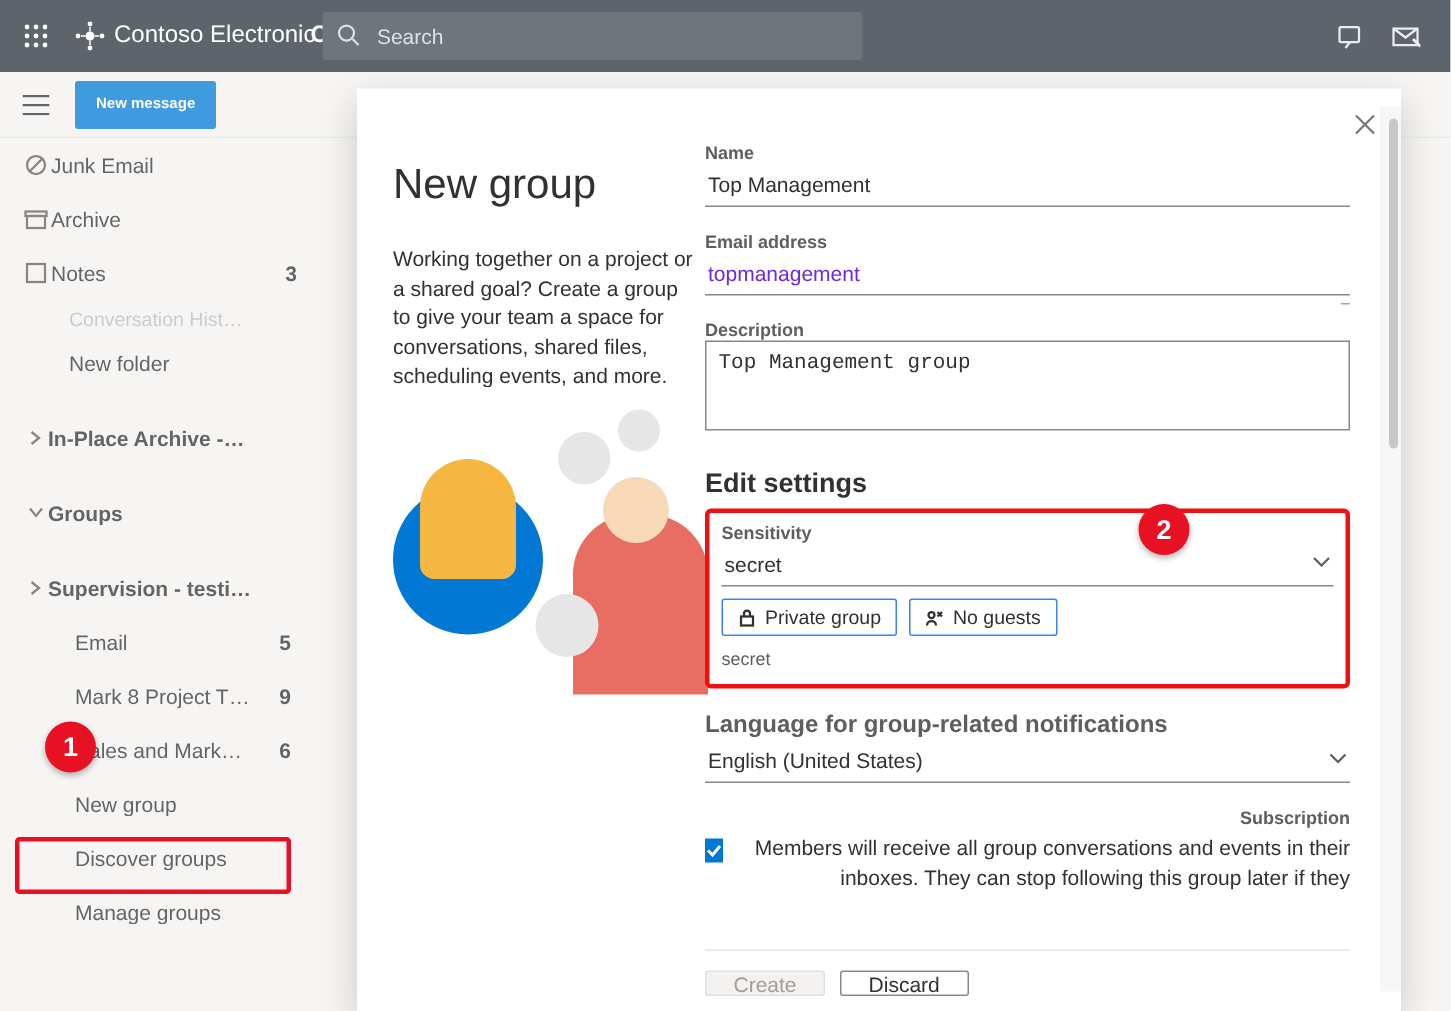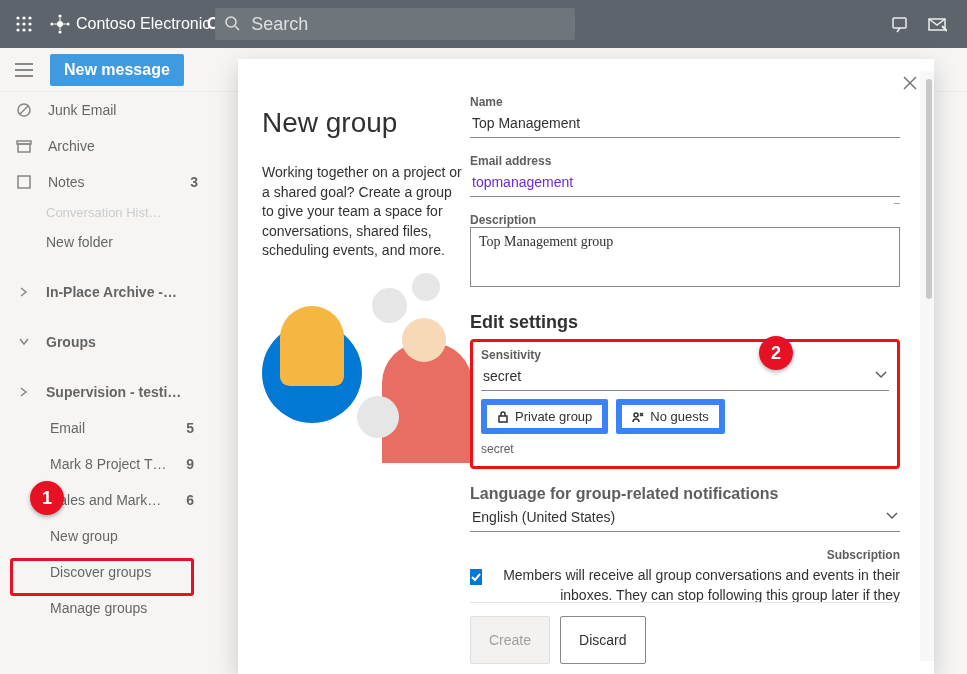--- a/index.html
+++ b/index.html
@@ -5,34 +5,34 @@
   * { box-sizing: border-box; margin: 0; padding: 0; font-family: "Segoe UI", -apple-system, sans-serif; }
   body { width: 967px; height: 674px; overflow: hidden; background: #f3f2f1; position: relative; }
 
   
   .suite { height: 48px; background: #28313b; color: #fff; display: flex; align-items: center; padding: 0 8px; }
   .waffle { width: 32px; height: 48px; display: flex; align-items: center; justify-content: center; }
   .waffle svg { fill: #fff; }
   .brand { font-size: 16px; margin-left: 6px; }
   .brand-bold { font-weight: 600; }
   .searchwrap { margin-left: auto; margin-right: auto; position: relative; left: -140px; }
-  .search { width: 360px; height: 32px; background: #3e4851; border: none; border-radius: 2px; padding-left: 36px; color: #fff; font-size: 18px; }
+  .search { width: 360px; height: 32px; background: #3e4851; border: none; border-radius: 2px; padding-left: 36px; color: #fff; font-size: 14px; }
   .search::placeholder { color: #d6d6d6; }
   .searchicon { position: absolute; left: 8px; top: 6px; }
   .subar-icons { margin-left: auto; display: flex; gap: 16px; padding-right: 12px; }
 
   
   .secbar { height: 44px; background: #f3f2f1; border-bottom: 1px solid #e5e5e5; display: flex; align-items: center; padding: 0 10px; gap: 12px; }
   .hamburger { width: 28px; height: 28px; display: flex; align-items: center; justify-content: center; }
-  .newmsg { background: #0078d4; color: #fff; border: none; height: 32px; padding: 0 14px; font-size: 16px; font-weight: 600; border-radius: 2px; }
+  .newmsg { background: #0078d4; color: #fff; border: none; height: 32px; padding: 0 14px; font-size: 10px; font-weight: 600; border-radius: 2px; }
   .seccut { color: #555; display: flex; align-items: center; gap: 6px; margin-left: 140px; }
 
   
   .sidebar { position: absolute; left: 0; top: 92px; width: 208px; height: 582px; background: #f3f2f1; overflow: hidden; font-size: 14px; color: #323130; }
-  .sbrow { display: flex; align-items: center; height: 36px; padding: 0 10px 0 16px; gap: 14px; }
+  .sbrow { display: flex; align-items: center; height: 36px; padding: 0 10px 0 16px; gap: 0; }
   .sbrow.head { font-weight: 600; }
   .sbrow .label { flex: 1; white-space: nowrap; overflow: hidden; text-overflow: ellipsis; }
   .sbrow .count { font-weight: 600; }
   .chevcol { width: 16px; display:flex; justify-content:center; }
   .sbrow.gchild { padding-left: 50px; }
   .groupcount { font-weight: 700; margin-right: 4px; }
 
   
   .dim { position: absolute; left:0; top:0; right:0; bottom:0; background: rgba(255,255,255,0.25); pointer-events: none; }
 
@@ -56,42 +56,42 @@
   .b1 { left:95px; top:108px; width:42px; height:42px; }
   .b2 { left:110px; top:0px; }
   .b3 { left:150px; top:-15px; width:28px; height:28px; }
 
   .mform { position: absolute; left: 232px; top: 36px; width: 430px; font-size: 14px; color: #605e5c; }
   .flabel { font-size: 12px; color: #605e5c; margin-top: 16px; font-weight: bold; }
   .funder { border: none; border-bottom: 1px solid #8a8886; background: transparent; width: 100%; padding: 6px 2px; font-size: 14px; color: #323130; }
   .emailval { color:#6d28d9; }
   .emailline { border-bottom:1px solid #8a8886; padding:6px 2px; font-size:14px; position:relative;}
   .emailhash { position:absolute; right:0; bottom:-12px; font-size:11px; color:#8a8886;}
-  .descbox { width:100%; border:1px solid #8a8886; min-height:60px; padding:6px 8px; font-size:14px; color:#323130; resize:none; font-family:Liberation Serif, serif; }
+  .descbox { width:100%; border:1px solid #8a8886; min-height:60px; padding:6px 8px; font-size:14px; color:#323130; resize:none; font-family:Liberation Mono, monospace; }
 
   .edithdr { font-weight:600; color:#323130; font-size:18px; margin-top:22px; }
   .sensbox { border: 3px solid #e11; border-radius:4px; padding: 4px 8px 10px 8px; margin-top:6px; position:relative; }
   .selrow { border-bottom:1px solid #8a8886; padding:6px 2px; display:flex; justify-content:space-between; align-items:center; }
   .chev { color:#605e5c; }
   .pills { margin-top:8px; display:flex; gap:8px; }
-  .pill { border:6px solid #3b82f6; padding:4px 10px; font-size:13px; color:#323130; display:flex; align-items:center; gap:6px; border-radius:2px; }
+  .pill { border:1px solid #3b82f6; padding:4px 10px; font-size:13px; color:#323130; display:flex; align-items:center; gap:6px; border-radius:2px; }
   .secretfoot { font-size:12px; margin-top:8px; color:#605e5c; }
 
   .langsect { margin-top: 14px; }
   .langlabel { font-size:16px; }
 
   .subsect { margin-top: 16px; text-align: right; }
   .subrow { display:flex; gap:10px; align-items:flex-start; margin-top:4px; }
   .cbx { width:16px; height:16px; background:#0078d4; display:flex; align-items:center; justify-content:center; margin-top:3px; }
   .cbx svg { stroke:#fff; }
   .subtext { font-size:14px; color:#323130; line-height:1.4; overflow:hidden; height:40px; }
 
   .btnrow { position:absolute; left:232px; bottom:10px; display:flex; gap:10px; background:#fff; padding-top:6px; width:430px; border-top:1px solid #fff; }
   .btnrow::before { content:""; position:absolute; top:-8px; left:0; right:0; height:1px; background:#e5e5e5; }
-  .btn { height:48px; padding:0 18px; font-size:14px; border:1px solid #8a8886; background:#fff; color:#323130; border-radius:2px; }
+  .btn { height:17px; padding:0 18px; font-size:14px; border:1px solid #8a8886; background:#fff; color:#323130; border-radius:2px; }
   .btn.primary { background:#f3f2f1; color:#a19f9d; border-color:#e1dfdd; }
 
   
   .callout { position:absolute; width:34px; height:34px; background:#e81123; border-radius:50%; color:#fff; display:flex; align-items:center; justify-content:center; font-size:18px; font-weight:600; box-shadow:0 2px 4px rgba(0,0,0,.3); z-index:50;}
   .redframe { position:absolute; border:3px solid #e81123; border-radius:3px; z-index:40; }
 
   .iconsvg { fill:none; stroke:currentColor; stroke-width:1.5; }
   .ficon { color:#605e5c; width:18px; }
 </style>
 </head>

